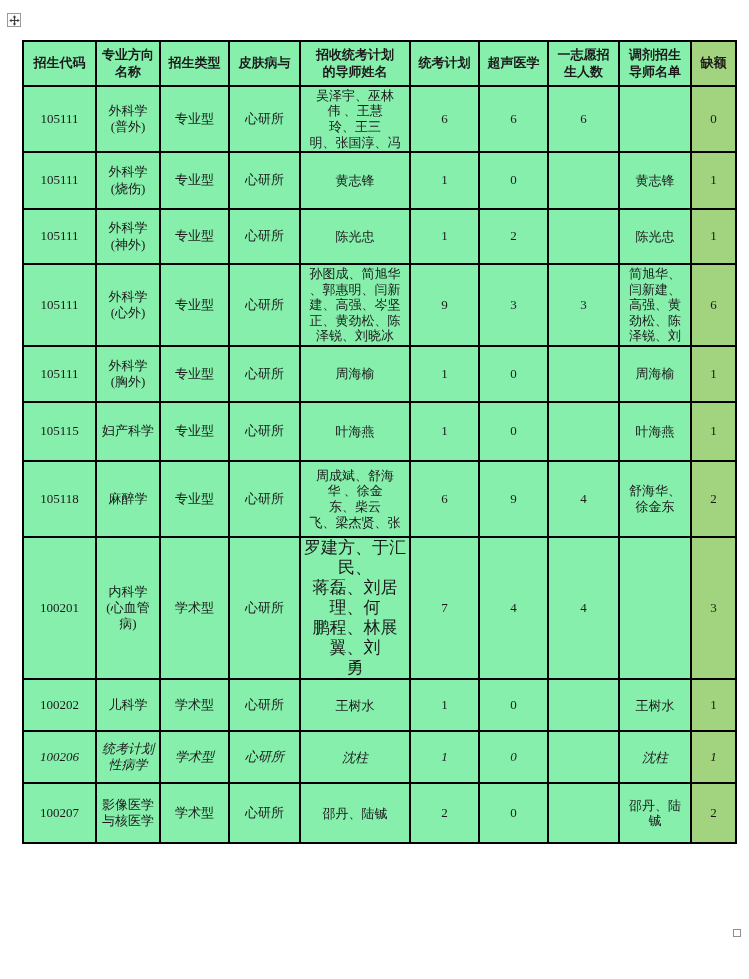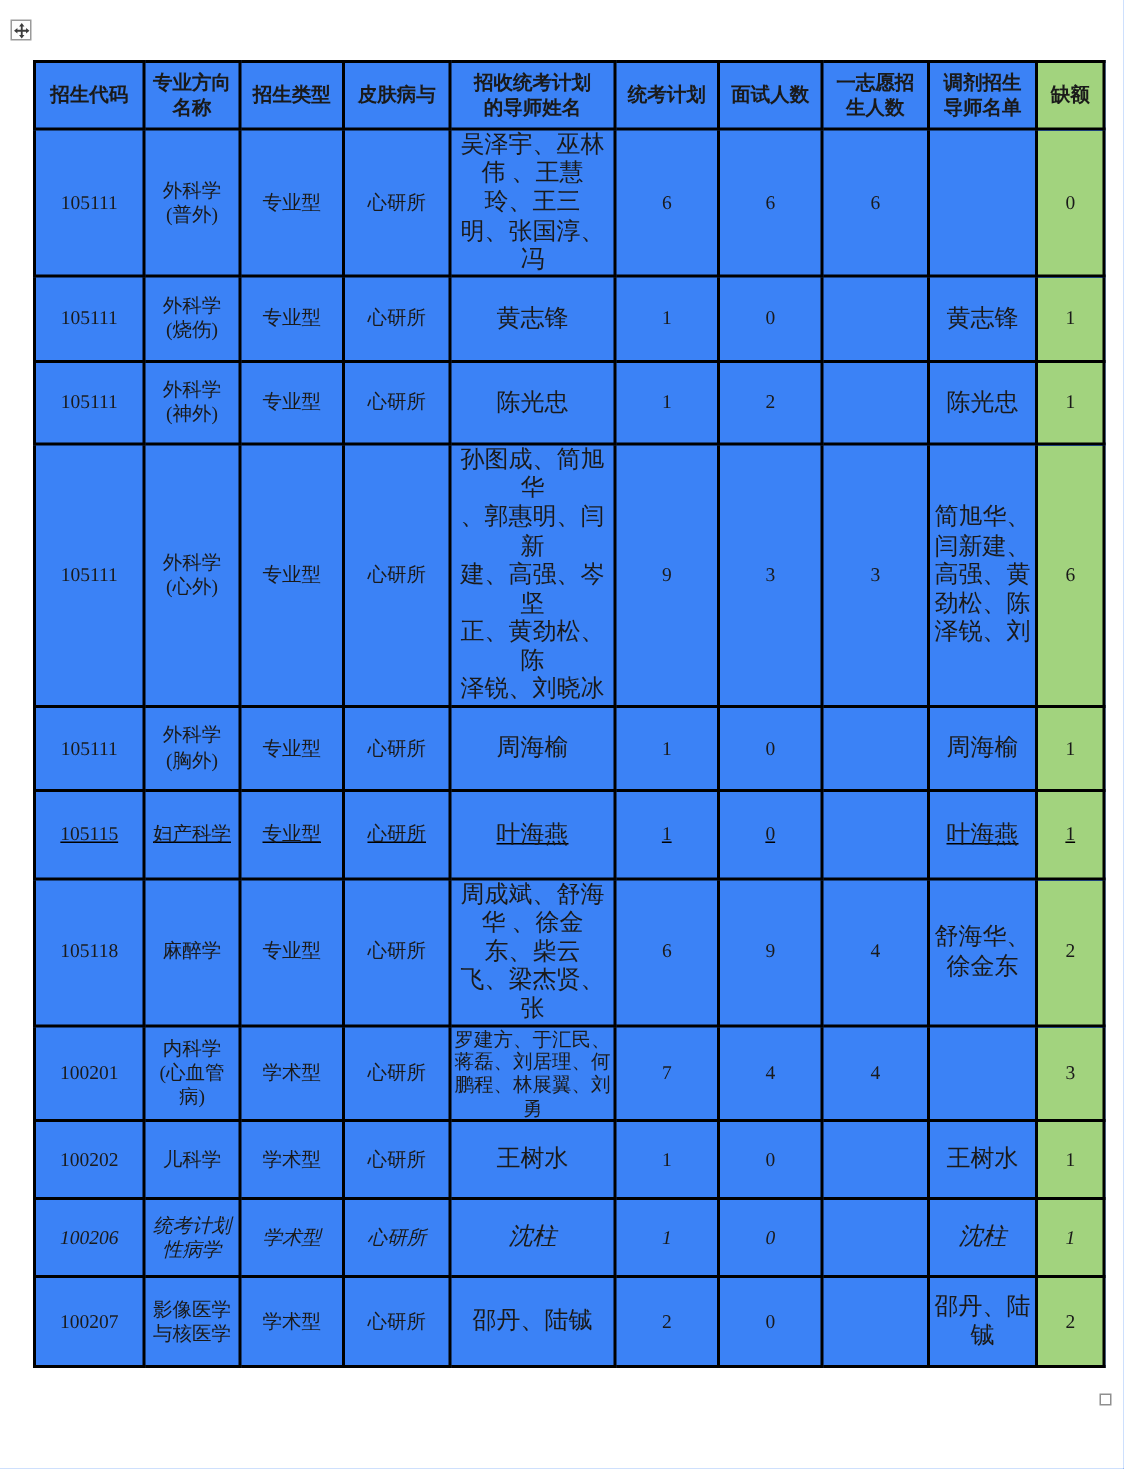--- a/index.html
+++ b/index.html
@@ -17,35 +17,35 @@
   }
   
   .resize-handle{
     position:absolute;left:733px;top:929px;width:8px;height:8px;
     border:1px solid #8f8f8f;background:#ffffff;box-sizing:border-box;
   }
 
   table{
     position:absolute;left:22px;top:40px;
     border-collapse:collapse;table-layout:fixed;
-    background:#3b82f6;
+    background:#86efac;
     padding-left:12px;
   }
   th,td{
     border:2px solid #000000;
     text-align:center;vertical-align:middle;
     white-space:pre-line;
     padding:1px 2px;
     font-size:13px;line-height:1.25;
     overflow:hidden;box-sizing:border-box;
     color:#1a1a1a;
   }
   th{font-weight:bold;font-size:13px;}
-  td.names{font-size:16px;line-height:1.2;padding:0 1px;}
-  td.dense{font-size:13px;line-height:1.18;}
+  td.names{font-size:13px;line-height:1.2;padding:0 1px;}
+  td.dense{font-size:17px;line-height:1.18;}
   .green{background:var(--green,#A2D37E);}
   tr.total td{background:var(--orange,#F29660);}
   tr.total td.total-first{background:var(--orange-light,#F4AC76);}
 </style>
 </head>
 <body>
 
 <div class="page">
 
   <div class="move-handle">
@@ -70,21 +70,21 @@
     <thead>
       <tr id="header-row" style="height:45px;">
           <th>招生代码</th>
           <th>专业方向
 名称</th>
           <th>招生类型</th>
           <th>皮肤病与</th>
           <th>招收统考计划
 的导师姓名</th>
           <th>统考计划</th>
-          <th>面试人数</th>
+          <th>超声医学</th>
           <th>一志愿招
 生人数</th>
           <th>调剂招生
 导师名单</th>
           <th class="green">缺额</th>
         </tr>
     </thead>
     <tbody id="table-body">
         <tr style="height: 66px;">
           <td>105111</td>
@@ -155,21 +155,21 @@
 (胸外)</td>
           <td>专业型</td>
           <td>心研所</td>
           <td class="names">周海榆</td>
           <td>1</td>
           <td>0</td>
           <td></td>
           <td class="names">周海榆</td>
           <td class="green">1</td>
         </tr>
-        <tr style="height: 59px; text-decoration: underline;">
+        <tr style="height: 59px;">
           <td>105115</td>
           <td>妇产科学</td>
           <td>专业型</td>
           <td>心研所</td>
           <td class="names">叶海燕</td>
           <td>1</td>
           <td>0</td>
           <td></td>
           <td class="names">叶海燕</td>
           <td class="green">1</td>

